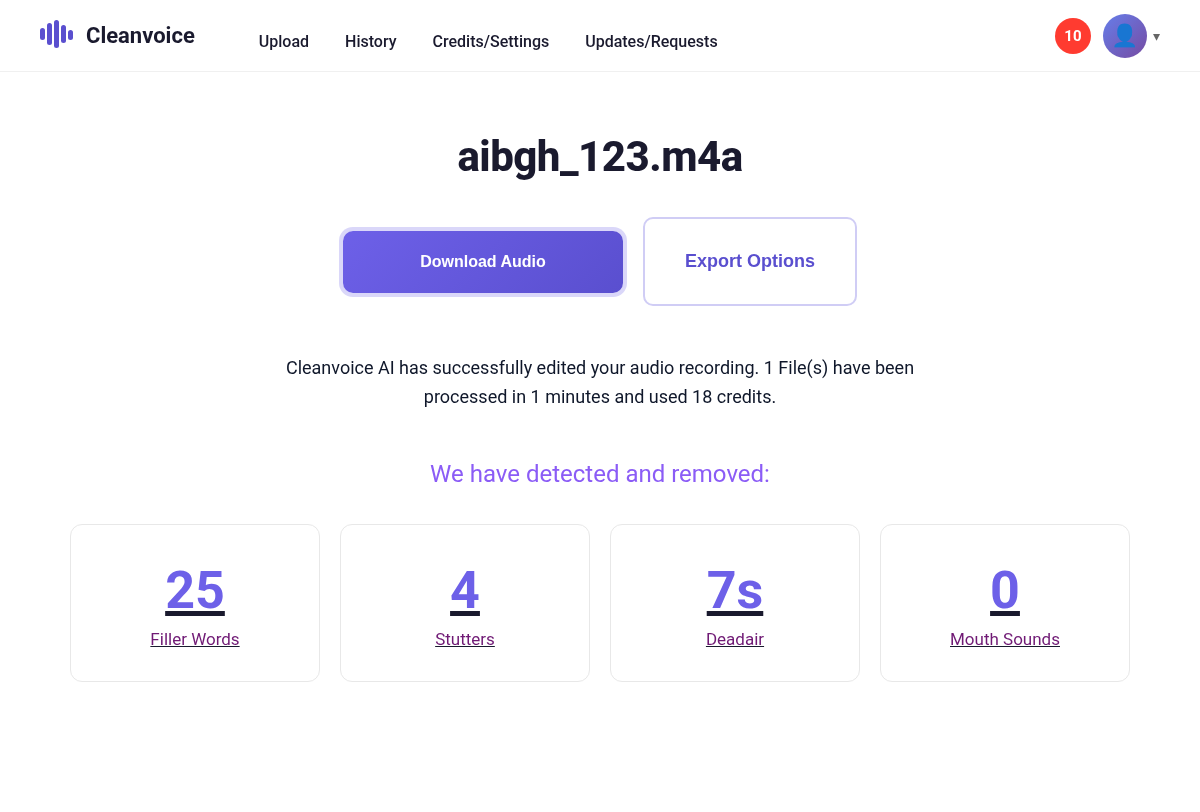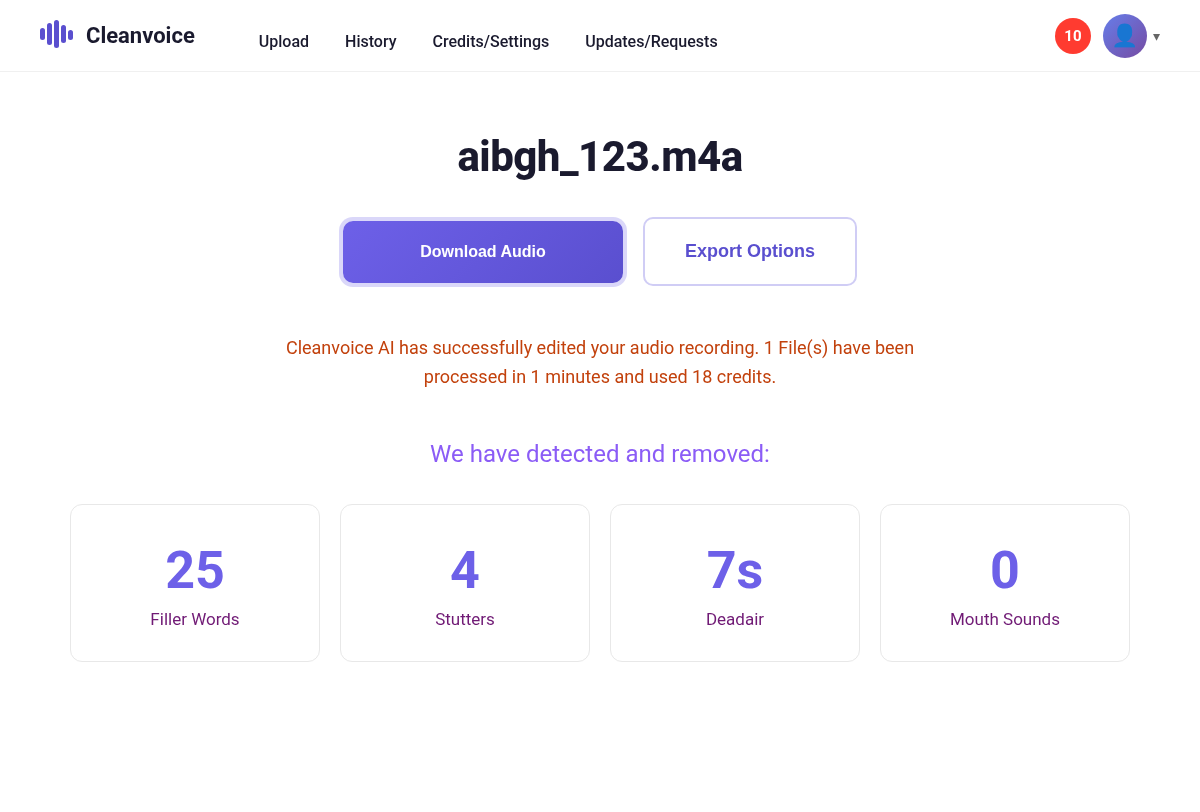--- a/index.html
+++ b/index.html
@@ -146,32 +146,32 @@
       box-shadow: 0 0 0 4px rgba(109, 96, 232, 0.25);
       min-width: 280px;
       transition: opacity 0.2s;
     }
 
     .export-btn {
       background: #ffffff;
       color: #5a4fcf;
       border: 2px solid #d0cdf5;
       border-radius: 10px;
-      padding: 22px 40px;
+      padding: 32px 40px;
       font-size: 18px;
       font-weight: 600;
       cursor: pointer;
       min-width: 200px;
       transition: background 0.2s;
     }
 
     
     .success-message {
       font-size: 18px;
-      color: #c2410c;
+      color: #0f172a;
       text-align: center;
       max-width: 680px;
       line-height: 1.6;
       margin-bottom: 48px;
     }
 
     
     .detected-label {
       font-size: 24px;
       color: #8b5cf6;
@@ -179,20 +179,21 @@
       text-align: center;
     }
 
     
     .stats-grid {
       display: grid;
       grid-template-columns: repeat(4, 1fr);
       gap: 20px;
       width: 100%;
       max-width: 1060px;
+      text-decoration: underline;
     }
 
     .stat-card {
       border: 1.5px solid #e8e8e8;
       border-radius: 12px;
       padding: 40px 24px 32px;
       display: flex;
       flex-direction: column;
       align-items: center;
       background: #fff;

